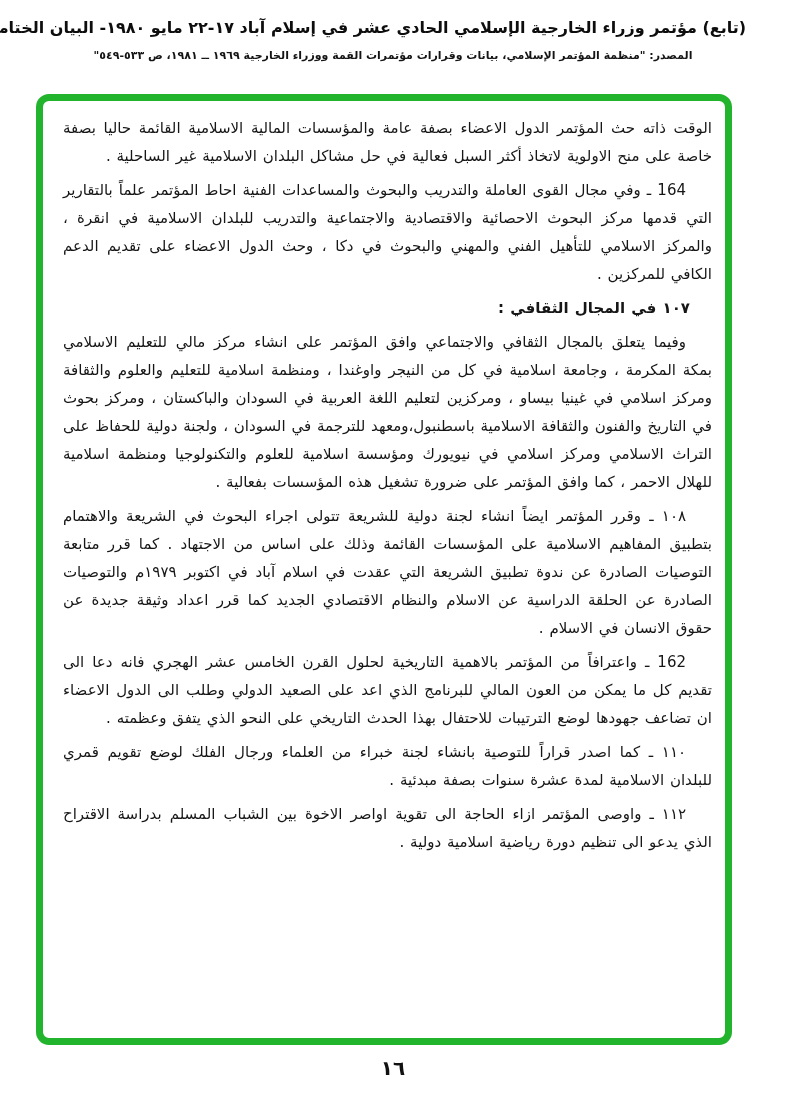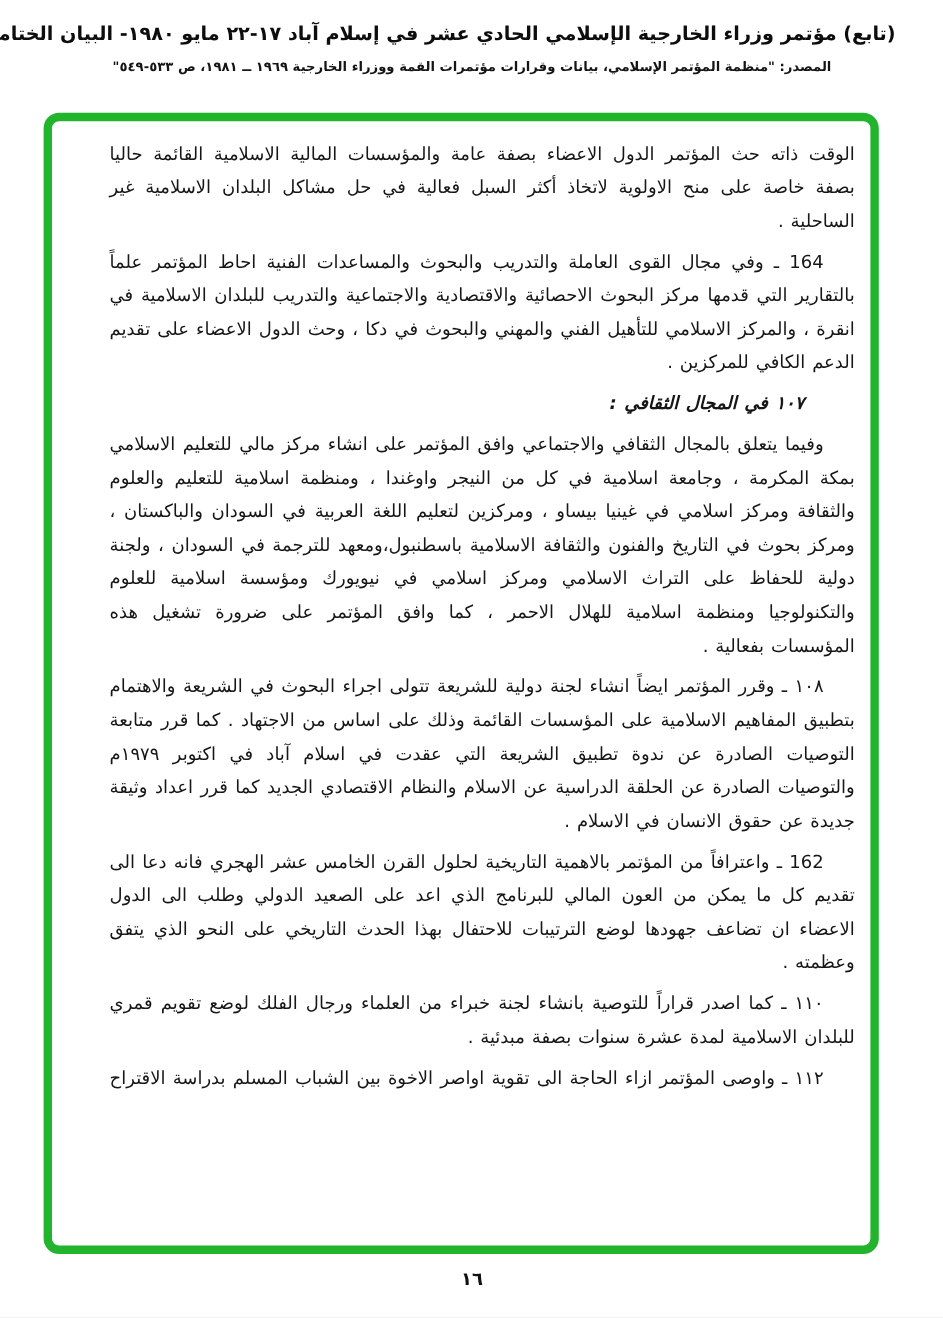--- a/index.html
+++ b/index.html
@@ -49,52 +49,51 @@
     border-radius: 13px;
     background: #ffffff;
   }
   
   .content {
     position: absolute;
     left: 43px;
     top: 101px;
     width: 682px;
     height: 811px;
-    padding: 13px 13px 0 48px;
+    padding: 13px 13px 0 20px;
     direction: rtl;
     overflow: hidden;
   }
   .content p {
     font-size: 15px;
     line-height: 28px;
     text-align: justify;
     text-align-last: right;
     margin-bottom: 6px;
     word-spacing: 1px;
   }
   .p-first { text-indent: 0; }
   .p-num   { text-indent: 26px; }
   .p-heading {
     font-weight: bold;
     text-indent: 0;
-    margin-right: 42px;
+    margin-right: 22px;
     text-align: right;
-    font-style: italic;
   }
   
   .footer {
     position: absolute;
     left: 0;
     right: 0;
     top: 1056px;
     text-align: center;
     direction: rtl;
   }
   .page-number {
-    font-size: 15px;
+    font-size: 20px;
     font-weight: bold;
     color: #111111;
     letter-spacing: 4px;
   }
 </style>
 </head>
 <body>
 
 <div class="page">
 

